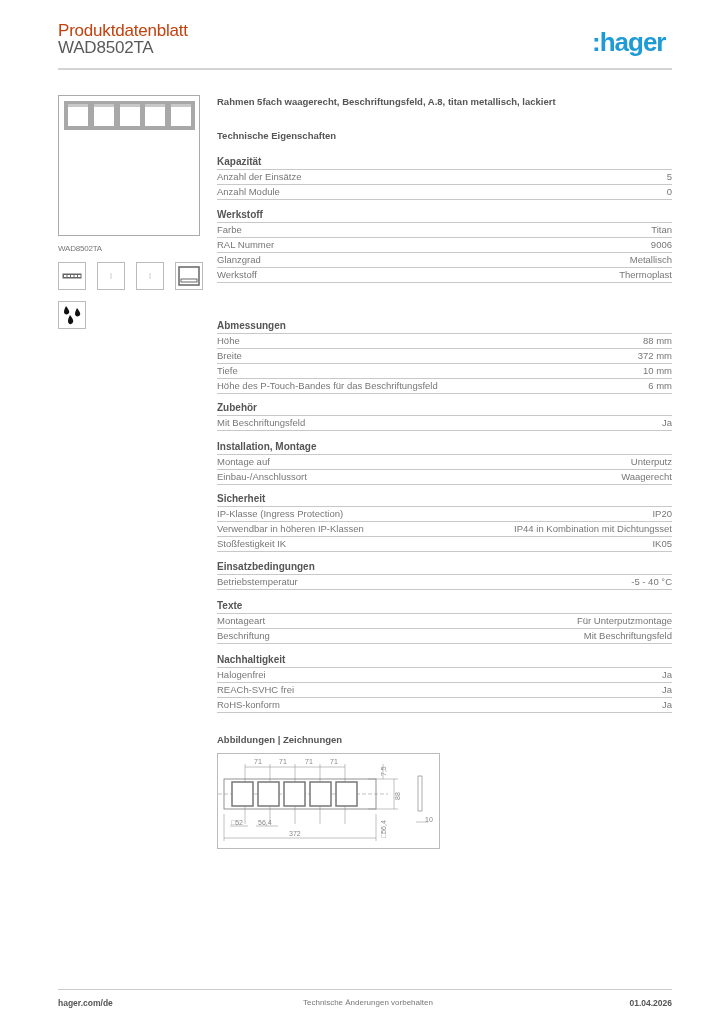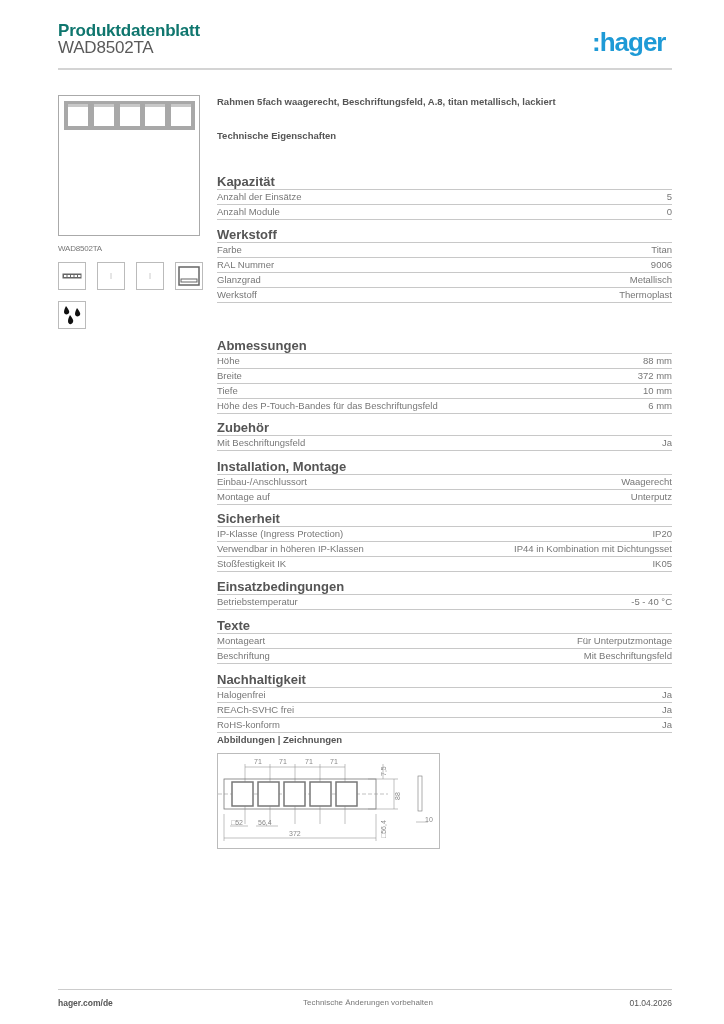--- a/index.html
+++ b/index.html
@@ -1,44 +1,44 @@
 <!DOCTYPE html>
 <html><head>
 <meta charset="utf-8">
 <style>
   html, body { margin:0; padding:0; background:#fff; }
   body { width:724px; height:1024px; position:relative; font-family:"Liberation Sans", sans-serif; color:#555; overflow:hidden; }
-  .hdr-title { position:absolute; left:58px; top:21px; font-size:17px; font-weight:bold; color:#0f766e; letter-spacing:-0.2px;text-align:center; }
+  .hdr-title { position:absolute; left:58px; top:21px; font-size:17px; font-weight:normal; color:#c2410c; letter-spacing:-0.2px;text-align:center; }
   .hdr-sub { position:absolute; left:58px; top:38px; font-size:17px; color:#5a5a5a; letter-spacing:-0.2px; }
   .logo { position:absolute; left:592px; top:27px; font-size:26px; font-weight:bold; color:#1e9ad6; letter-spacing:-1px; }
   .hdr-line { position:absolute; left:58px; top:68px; width:614px; height:2px; background:#d4d4d4; }
 
   .img-box { position:absolute; left:58px; top:95px; width:142px; height:141px; border:1px solid #aaa; box-sizing:border-box; }
   .frame-strip { position:absolute; left:5px; top:5px; width:131px; height:29px; background:#a8a8a8; display:flex; justify-content:space-between; padding:3px 4px; box-sizing:border-box; }
   .frame-strip .slot { width:20px; height:22px; background:#fff; border-top:3px solid #c8c8c8; box-sizing:border-box; }
   .img-caption { position:absolute; left:58px; top:244px; font-size:8px; color:#777; letter-spacing:-0.2px; }
   .icon-row { position:absolute; left:58px; top:262px; display:flex; gap:11px; }
   .icon-tile { width:28px; height:28px; border:1px solid #bbb; box-sizing:border-box; display:flex; align-items:center; justify-content:center; }
   .icon-tile2 { position:absolute; left:58px; top:301px; width:28px; height:28px; border:1px solid #bbb; box-sizing:border-box; display:flex; align-items:center; justify-content:center; }
 
   .main { position:absolute; left:217px; top:0; width:455px; }
   .prod-desc { position:absolute; top:96px; left:0; font-size:9.5px; font-weight:bold; color:#555; white-space:nowrap; }
   .tech-title { position:absolute; top:130px; left:0; font-size:9.5px; font-weight:bold; color:#555; }
   .section { position:absolute; left:0; width:455px; }
-  .sec-title { font-size:13px; font-weight:bold; color:#555; height:14px; line-height:14px; border-bottom:1px solid #c8c8c8;margin-top:20px; }
+  .sec-title { font-size:10px; font-weight:bold; color:#555; height:14px; line-height:14px; border-bottom:1px solid #c8c8c8; }
   .row { display:flex; justify-content:space-between; font-size:9.5px; color:#777; height:14px; line-height:14px; border-bottom:1px solid #c8c8c8; white-space:nowrap;align-items:flex-end; }
   .row span { display:block; }
 
   .drawing { position:absolute; left:217px; top:753px; width:223px; height:96px; border:1px solid #bbb; box-sizing:border-box; }
   .draw-title { position:absolute; left:217px; top:734px; font-size:9.5px; font-weight:bold; color:#555; }
 
   .ftr-line { position:absolute; left:58px; top:989px; width:614px; height:1px; background:#ccc; }
   .ftr-left { position:absolute; left:58px; top:998px; font-size:8.5px; font-weight:bold; color:#555; }
   .ftr-mid { position:absolute; left:303px; top:998px; font-size:8px; color:#777; }
-  .ftr-right { position:absolute; right:52px; top:998px; font-size:8.5px; font-weight:normal; color:#555; }
+  .ftr-right { position:absolute; right:52px; top:998px; font-size:8.5px; font-weight:bold; color:#555; }
   svg text { font-family:"Liberation Sans", sans-serif; }
 </style>
 </head>
 <body>
 
 <div class="hdr-title">Produktdatenblatt</div>
 <div class="hdr-sub">WAD8502TA</div>
 <div class="logo">:hager</div>
 <div class="hdr-line"></div>
 
@@ -149,26 +149,26 @@
     <div class="sec-title">Zubehör</div>
     <div class="row">
         <span>Mit Beschriftungsfeld</span>
         <span>Ja</span>
       </div>
   </div>
 
   <div class="section" style="top:440px">
     <div class="sec-title">Installation, Montage</div>
     <div class="row">
+        <span>Montage auf</span>
+        <span>Unterputz</span>
+      </div>
+    <div class="row">
         <span>Einbau-/Anschlussort</span>
         <span>Waagerecht</span>
-      </div>
-    <div class="row">
-        <span>Montage auf</span>
-        <span>Unterputz</span>
       </div>
   </div>
 
   <div class="section" style="top:492px">
     <div class="sec-title">Sicherheit</div>
     <div class="row">
         <span>IP-Klasse (Ingress Protection)</span>
         <span>IP20</span>
       </div>
     <div class="row">

